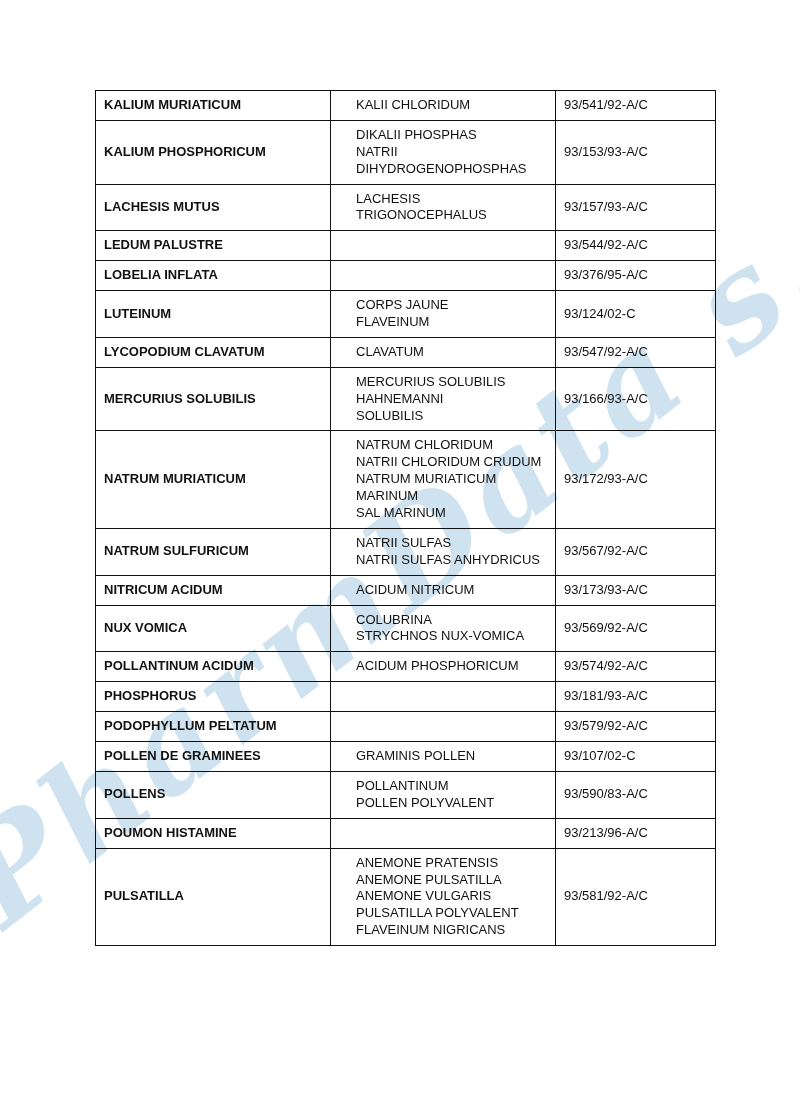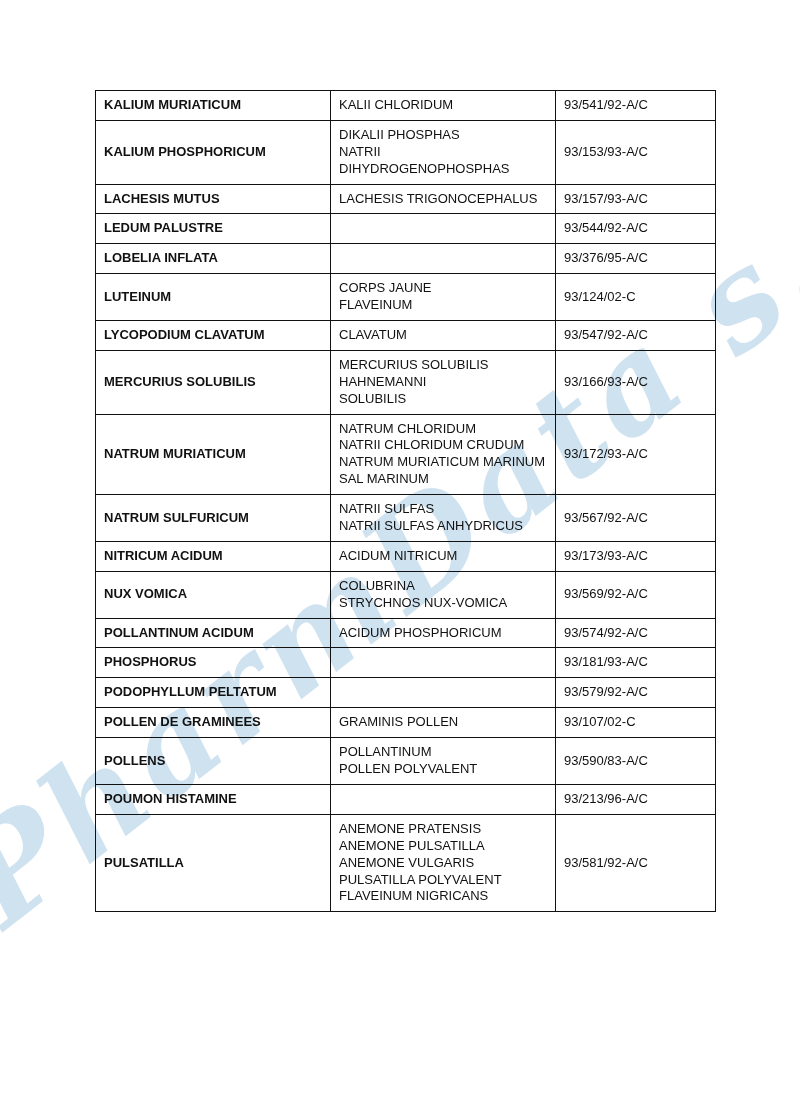--- a/index.html
+++ b/index.html
@@ -67,20 +67,21 @@
     line-height: 1.3;
     vertical-align: middle;
     background: transparent;
     word-wrap: break-word;
   }
   table.substance-table td.name-cell {
     font-weight: bold;
   }
   table.substance-table td .syn-line {
     display: block;
+    margin-left: 17px;
   }
 </style>
 </head>
 <body>
 
 <div class="watermark">PharmData s.r.o.</div>
 
 <div class="page">
   <table class="substance-table">
     <colgroup>

